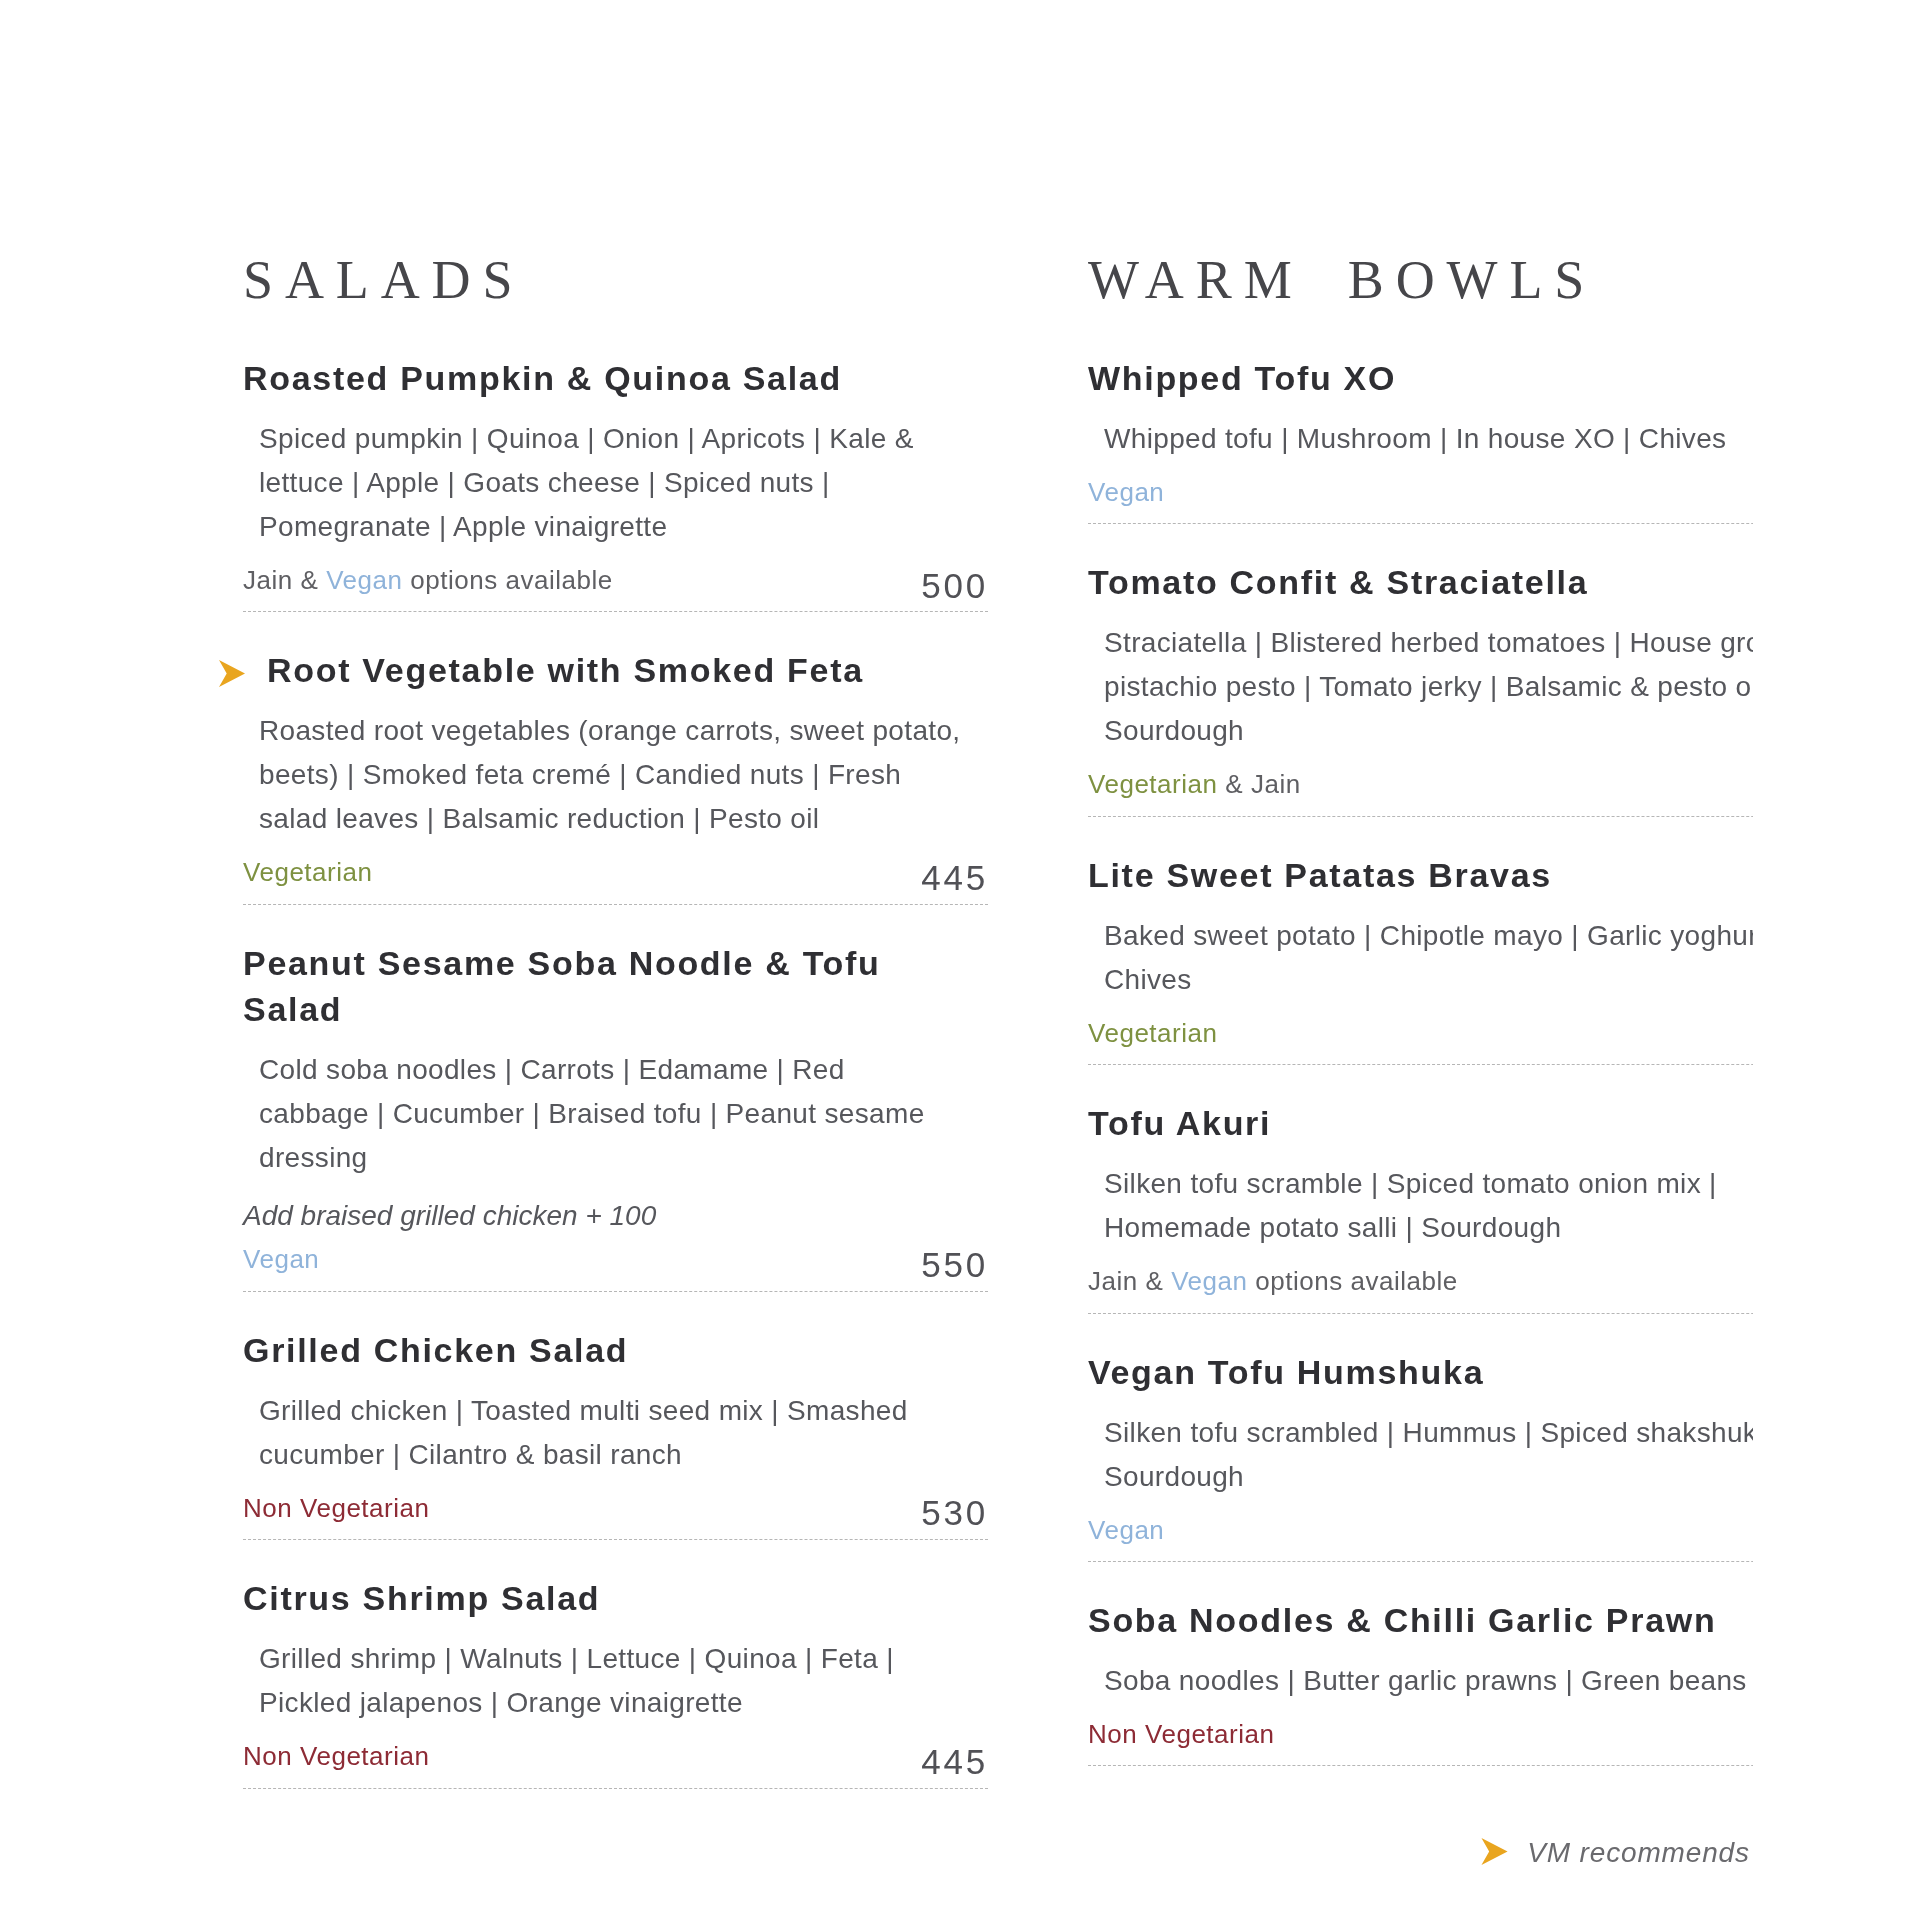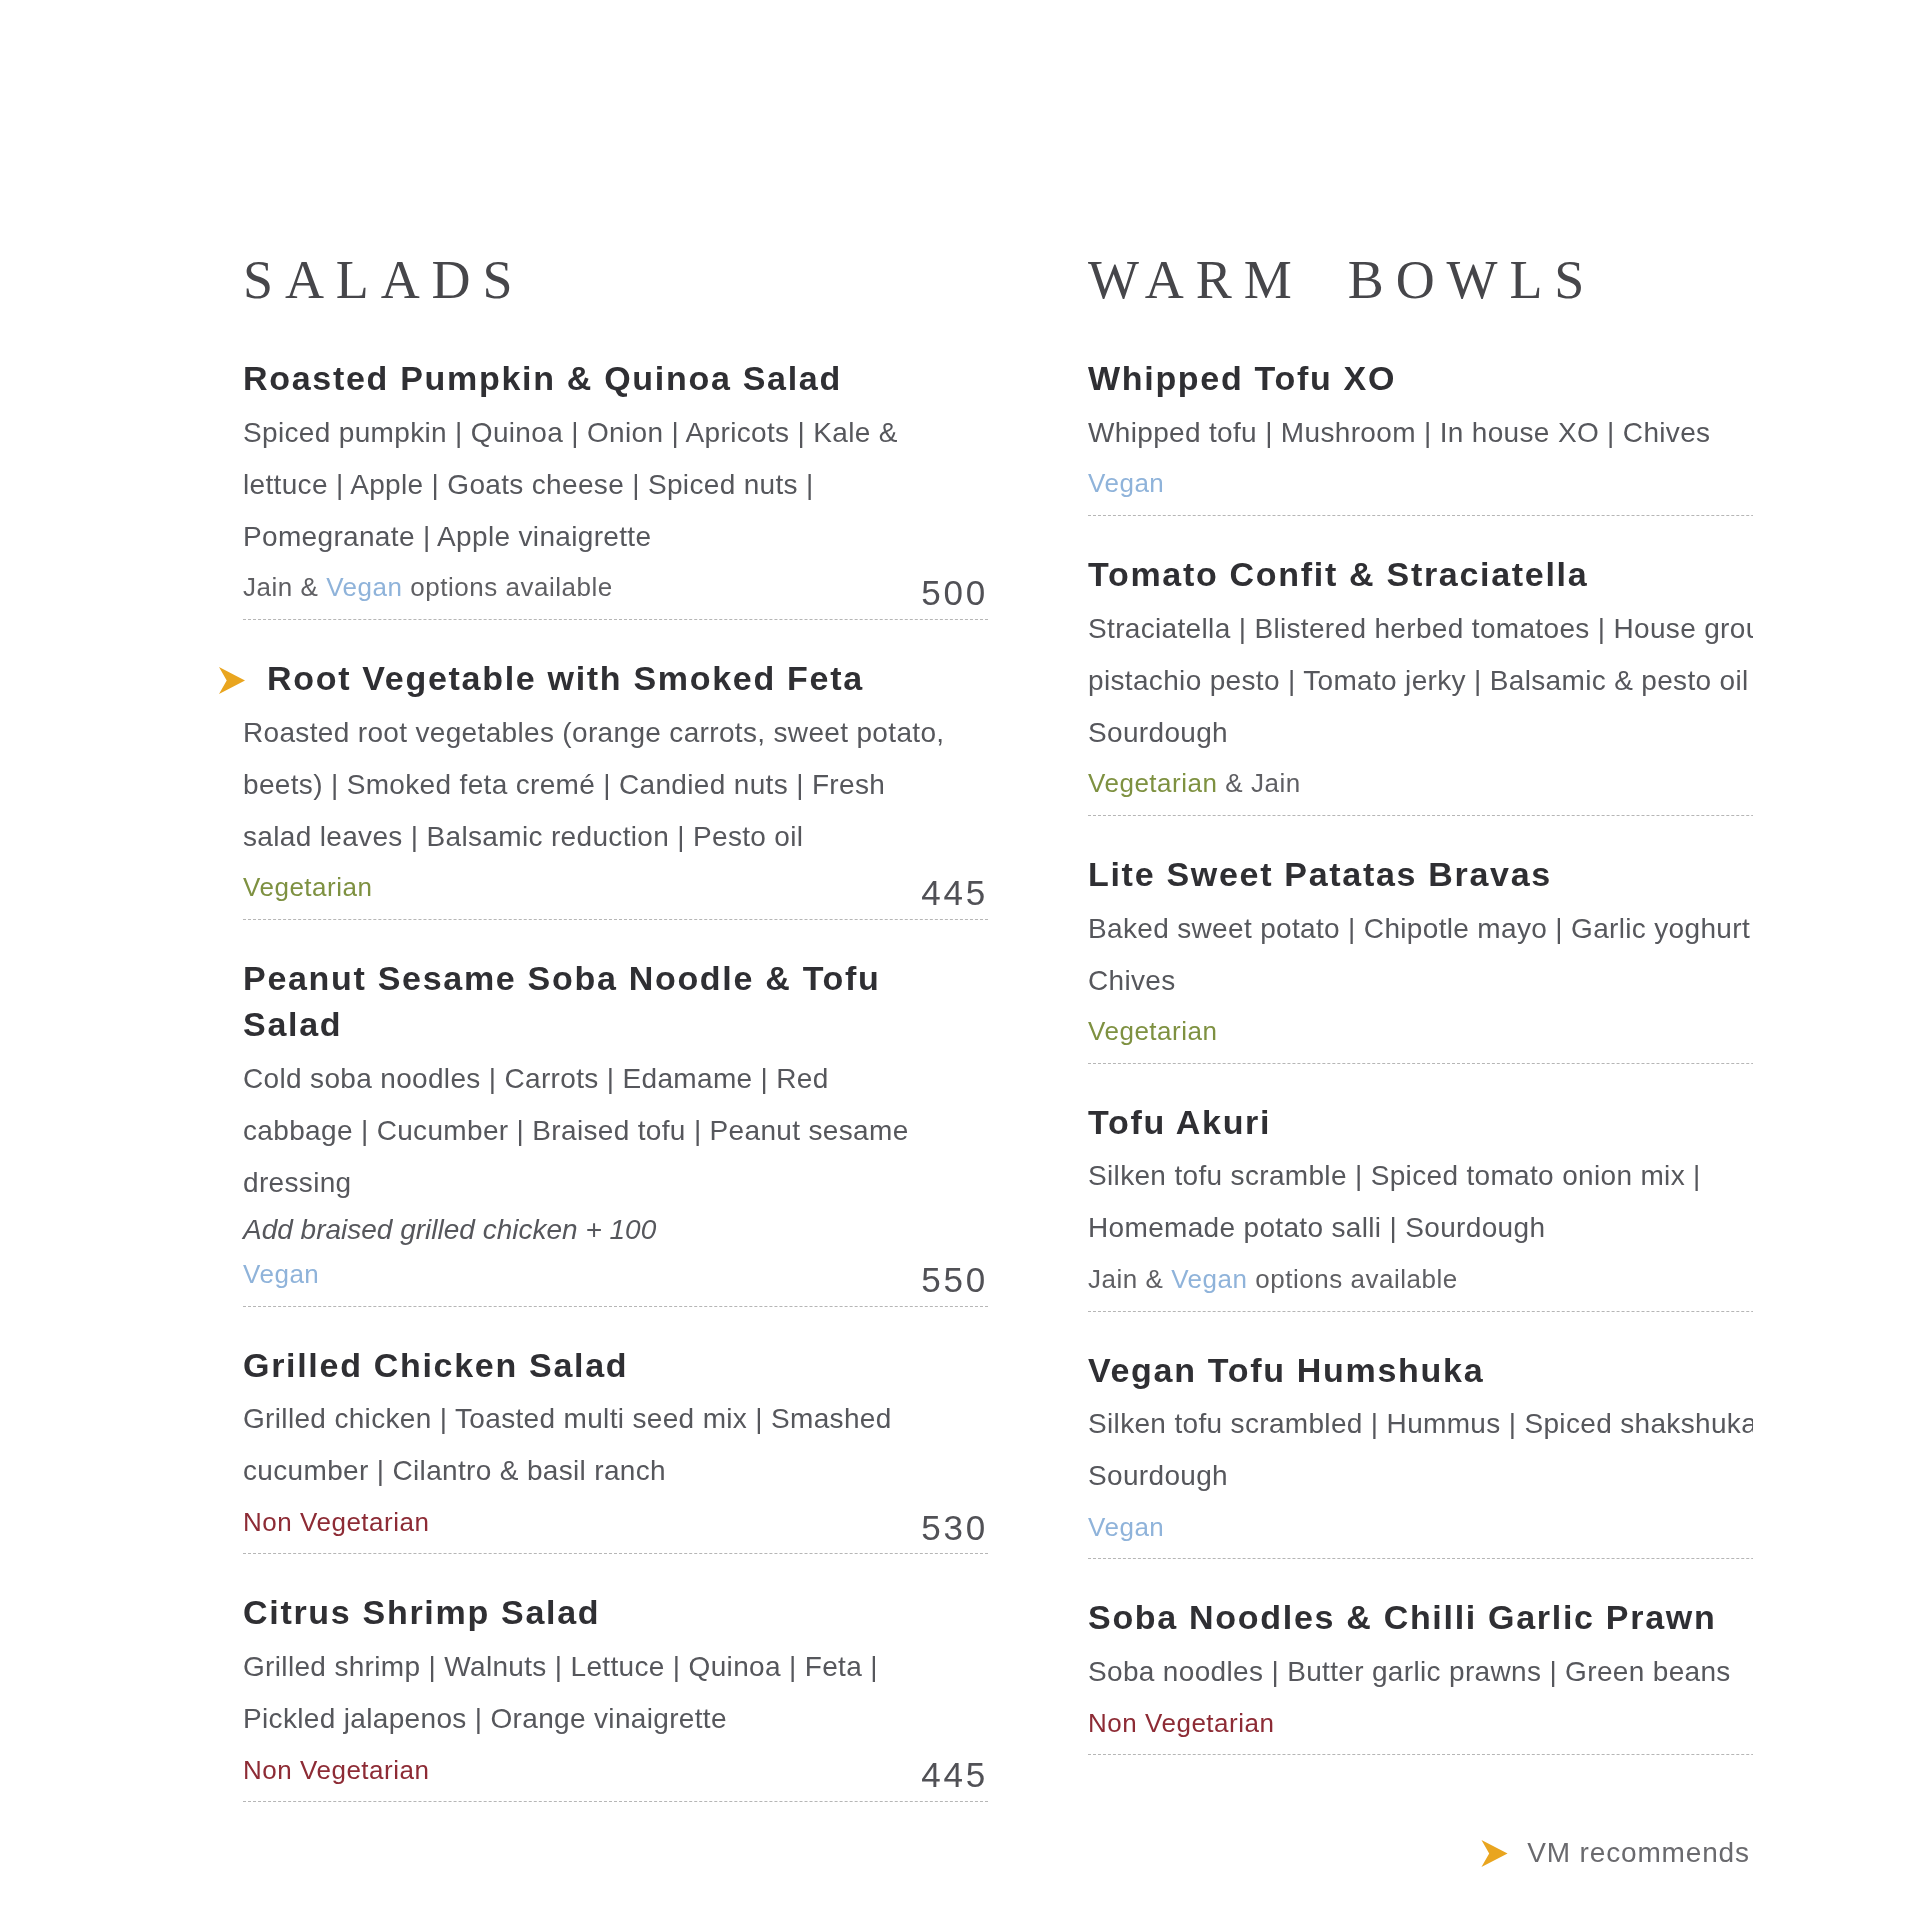--- a/index.html
+++ b/index.html
@@ -39,23 +39,23 @@
     white-space:pre-line;
   }
   .item.recommended .item-title{padding-left:24px;}
   .rec-arrow{
     position:absolute;
     left:-24px;top:11.6px;
     width:26px;height:29px;
     display:block;
   }
   .item-desc{
-    margin:0;
+    margin:16px;
     font-size:28px;
-    line-height:52px;
+    line-height:44px;
     letter-spacing:0.012em;
     color:var(--body);
     white-space:pre-line;
   }
   .item-note{
     margin:1.9px 0 0 0;
     font-size:28px;
     line-height:39px;
     font-style:italic;
     color:var(--body);
@@ -75,22 +75,22 @@
     position:absolute;
     right:0;bottom:5.8px;
     font-size:35px;
     letter-spacing:0.08em;
     color:var(--price);
   }
   .footer{
     position:absolute;
     left:1481px;top:1837px;
     display:flex;
-    align-items:center;
     gap:19.3px;
+    font-style:italic;
   }
   .footer-arrow{width:27px;height:29px;display:block;}
   .footer-label{
     font-size:28px;
     letter-spacing:0.03em;
     color:var(--footer);
   }
 </style>
 </head>
 <body>

